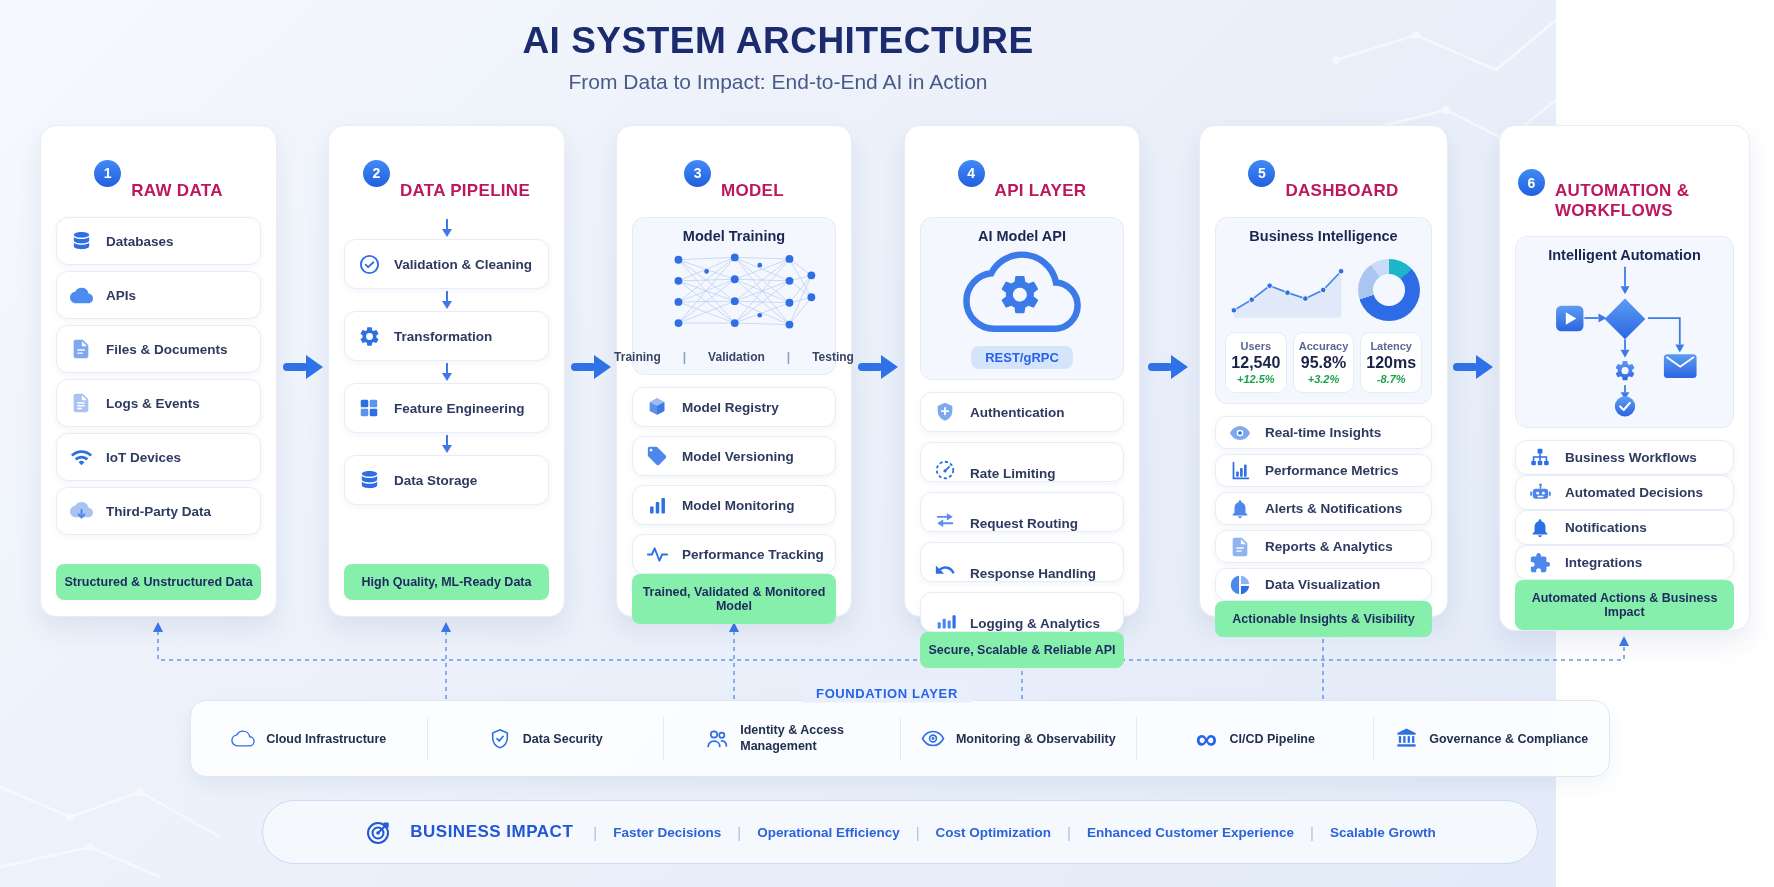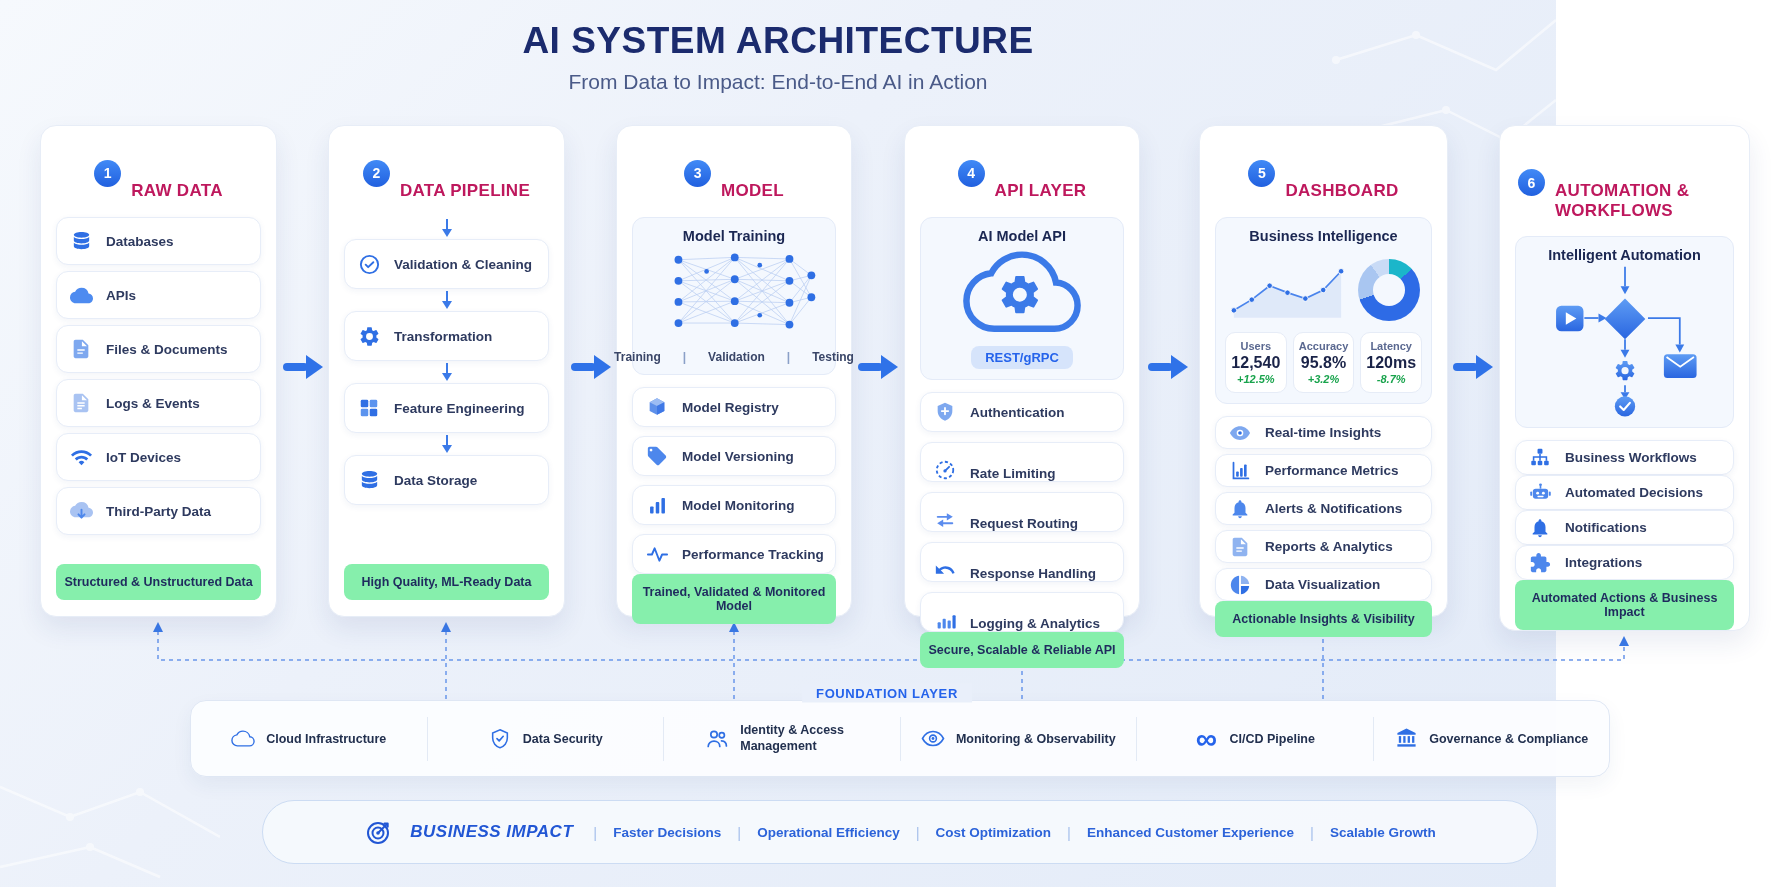--- a/index.html
+++ b/index.html
@@ -64,21 +64,21 @@
   .f-label-tag { position:absolute; left:887px; top:693px; transform:translate(-50%,-50%); background:#e9effa;
     padding:2px 14px; font-size:13px; font-weight:800; letter-spacing:.6px; color:#2563eb; z-index:3; }
   .f-item { flex:1; display:flex; align-items:center; justify-content:center; gap:11px; padding:0 4px; }
   .f-text { font-size:12.5px; font-weight:600; color:#22304f; }
   .f-text.wrap { max-width:118px; white-space:normal; line-height:1.25; }
   .f-div { width:1px; height:44px; background:#e3eaf5; flex:none; }
   .inf { font-size:30px; font-weight:700; color:#2563eb; line-height:20px; }
 
   .impact { position:absolute; left:262px; top:800px; width:1276px; height:64px; background:rgba(246,249,253,.9);
     border:1.5px solid #ccdcf3; border-radius:32px; display:flex; align-items:center; justify-content:center; gap:16px; }
-  .impact-title { font-size:17px; font-weight:800; color:#2156d4; letter-spacing:.5px; margin-right:4px;font-style:italic; }
+  .impact-title { font-size:17px; font-weight:800; color:#2156d4; letter-spacing:.5px; margin-right:4px; }
   .impact-item { font-size:13.5px; font-weight:600; color:#2c63d9; }
   .impact-sep { color:#a9c2ec; font-size:15px; }
 </style>
 </head>
 <body>
 
 <div id="canvas">
 
   <svg class="deco" style="right:0;top:0" width="260" height="150">
     <g stroke="#ffffff" stroke-width="2.5" fill="none">

